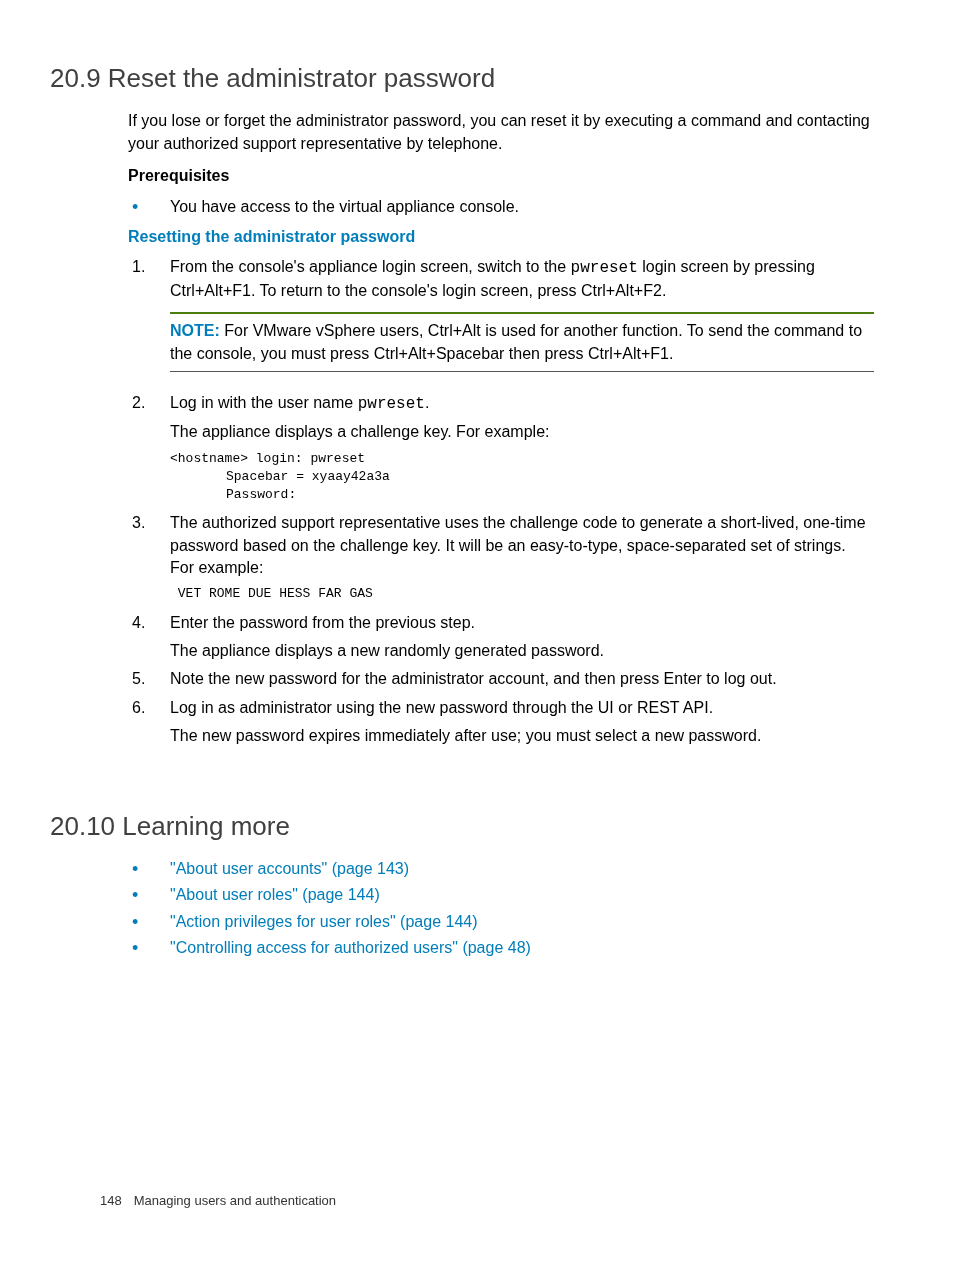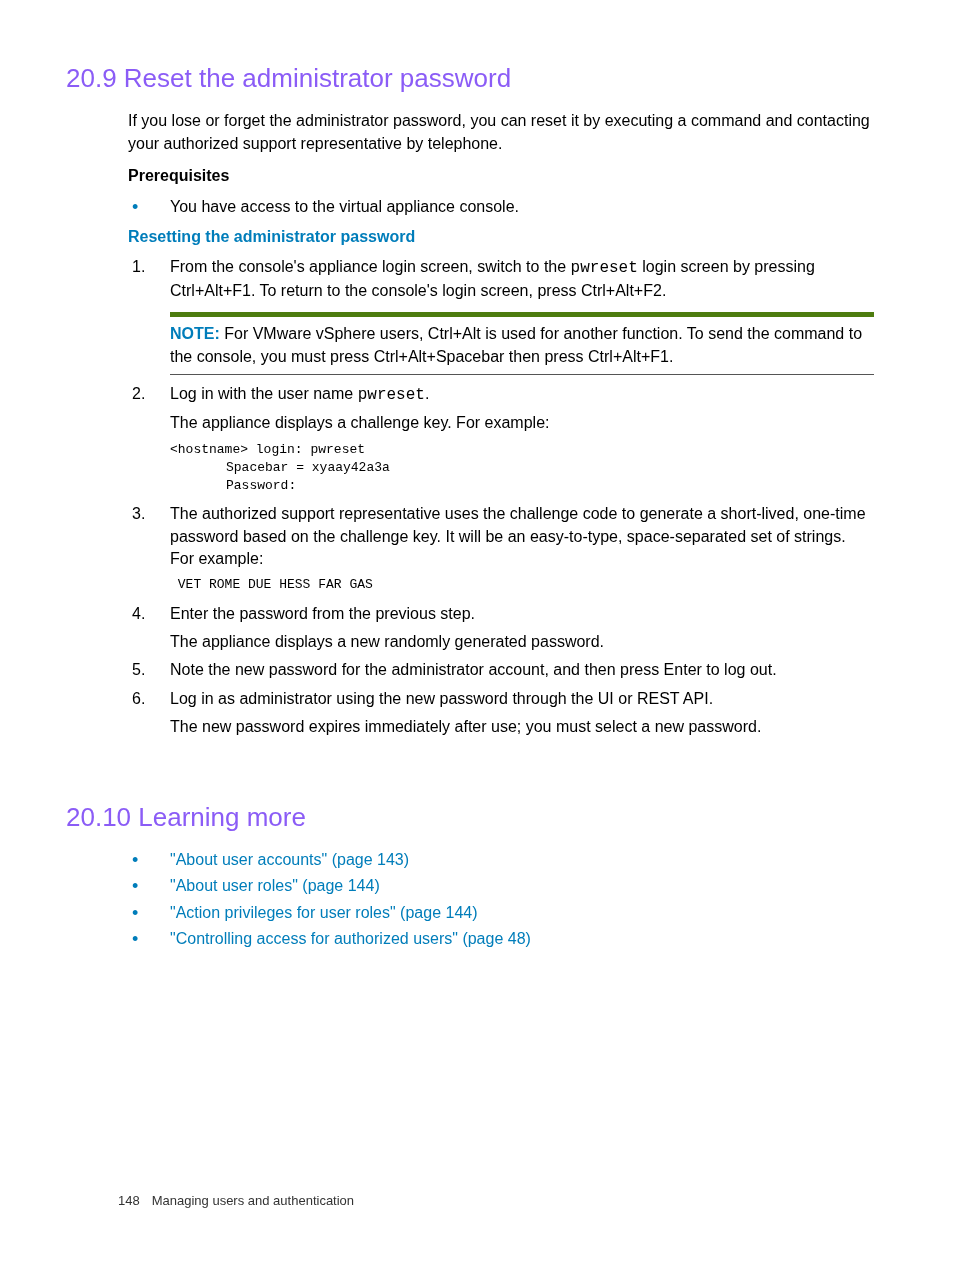--- a/index.html
+++ b/index.html
@@ -7,24 +7,24 @@
     font-size: 16px;
     line-height: 1.4;
     color: #000;
     margin: 0;
     padding: 50px 80px 40px 50px;
     background: #fff;
     width: 954px;
     box-sizing: border-box;
   }
   .h1 {
-    color: #8b5cf6;
+    color: #404040;
     font-size: 26px;
     font-weight: 300;
-    margin: 10px 0 14px 16px;
+    margin: 10px 0 14px 0;
     font-family: "Arial Narrow", Arial, sans-serif;
   }
   .content {
     margin-left: 78px;
   }
   .para {
     margin: 0 0 10px 0;
   }
   .bold-title {
     font-weight: bold;
@@ -82,37 +82,37 @@
     font-family: "Courier New", Courier, monospace;
     white-space: pre;
     margin: 6px 0 8px 0;
     font-size: 13px;
   }
   .code-block .indent {
     padding-left: 56px;
     display: block;
   }
   .note-box {
-    border-top: 5px solid #4d7c0f;
+    border-top: 2px solid #4d7c0f;
     border-bottom: 1px solid #555;
     padding: 6px 0;
-    margin: 10px 0 8px 0;
+    margin: 10px 0 20px 0;
   }
   .note-label {
     color: #007dba;
     font-weight: bold;
   }
   a.link {
     color: #007dba;
     text-decoration: none;
   }
   .footer {
     position: absolute;
     bottom: 30px;
-    left: 68px;
+    left: 50px;
     font-size: 13px;
     color: #333;
   }
   .footer .pg {
     margin-right: 12px;
   }
   .page {
     position: relative;
     min-height: 1180px;
   }

